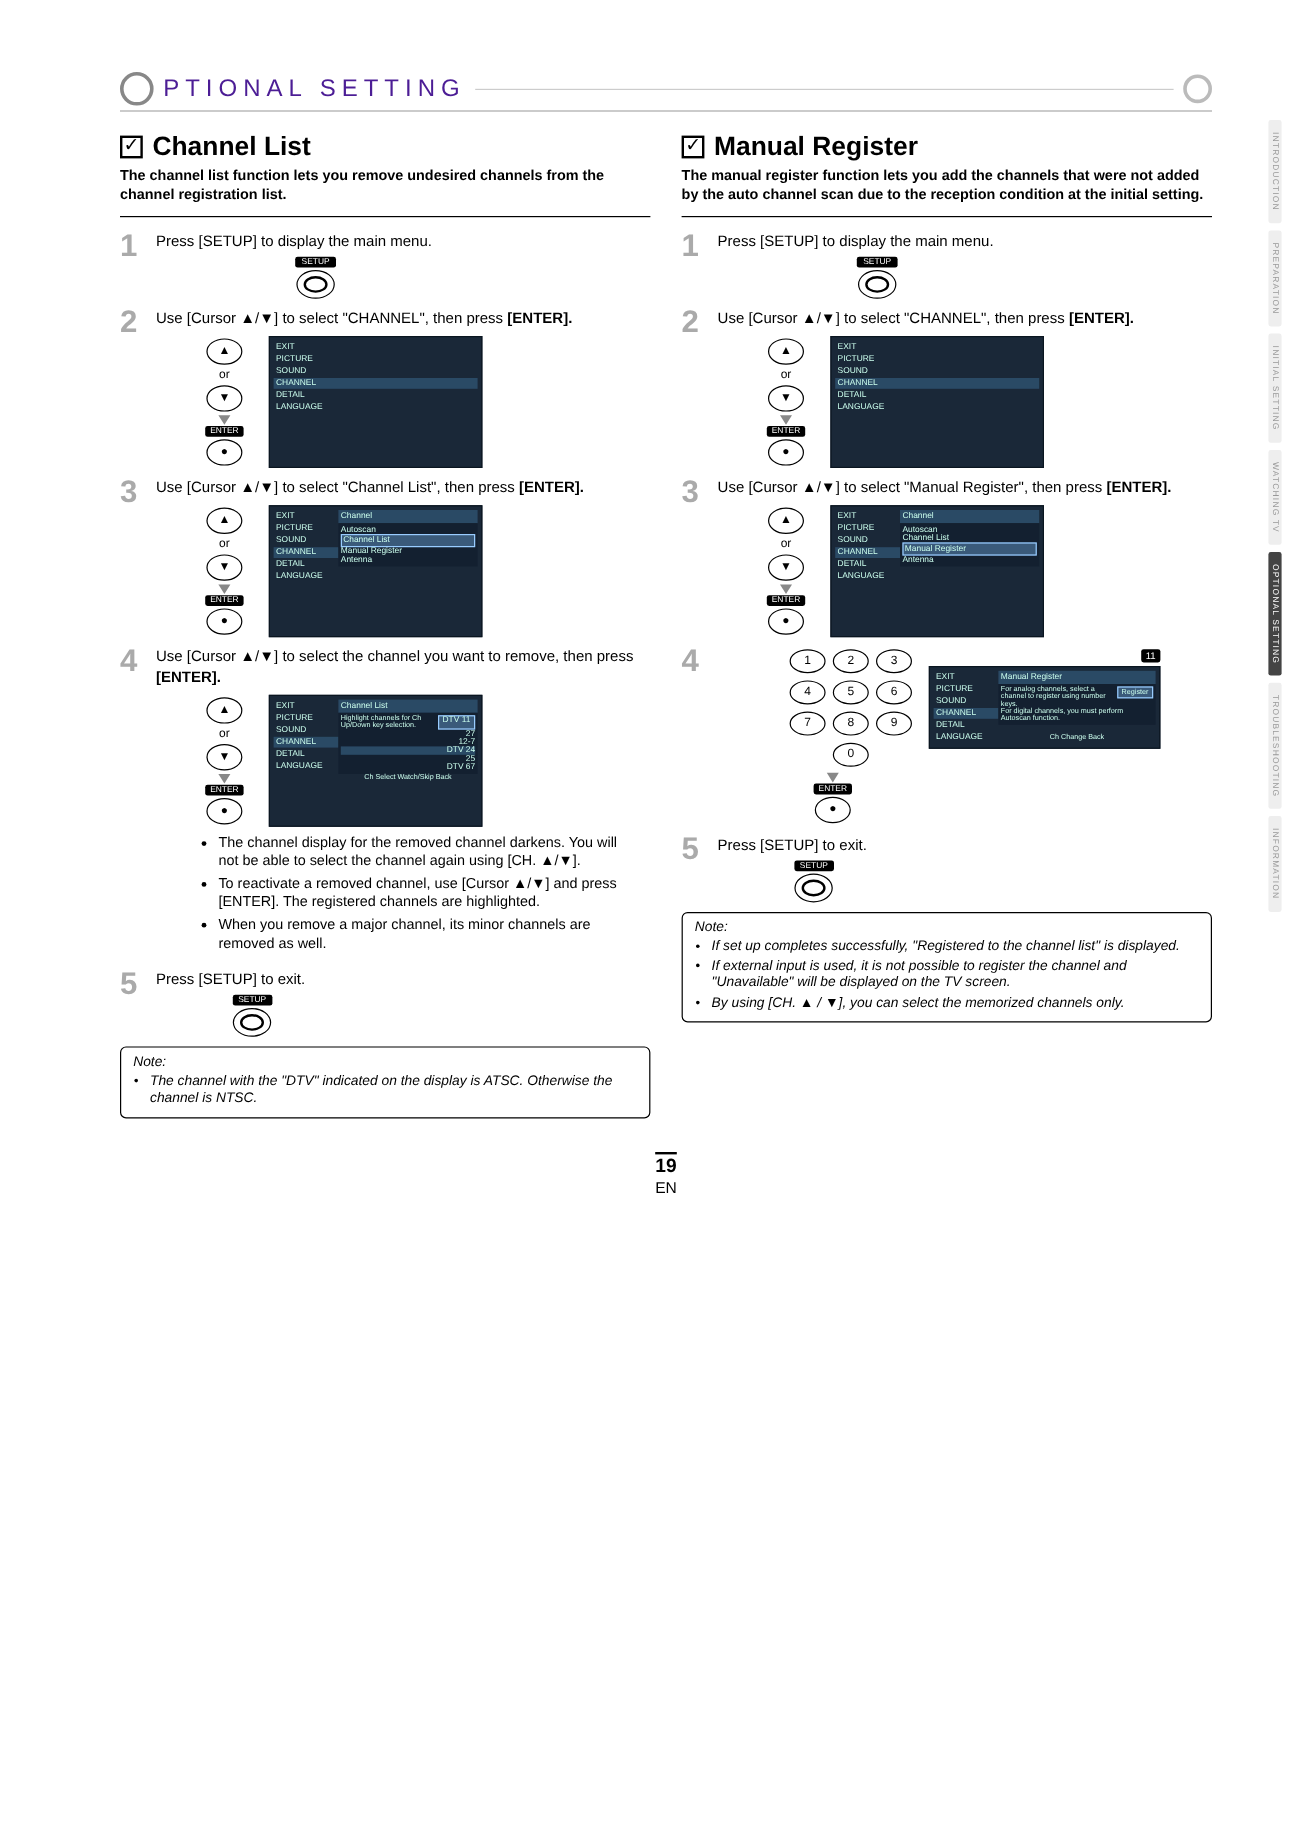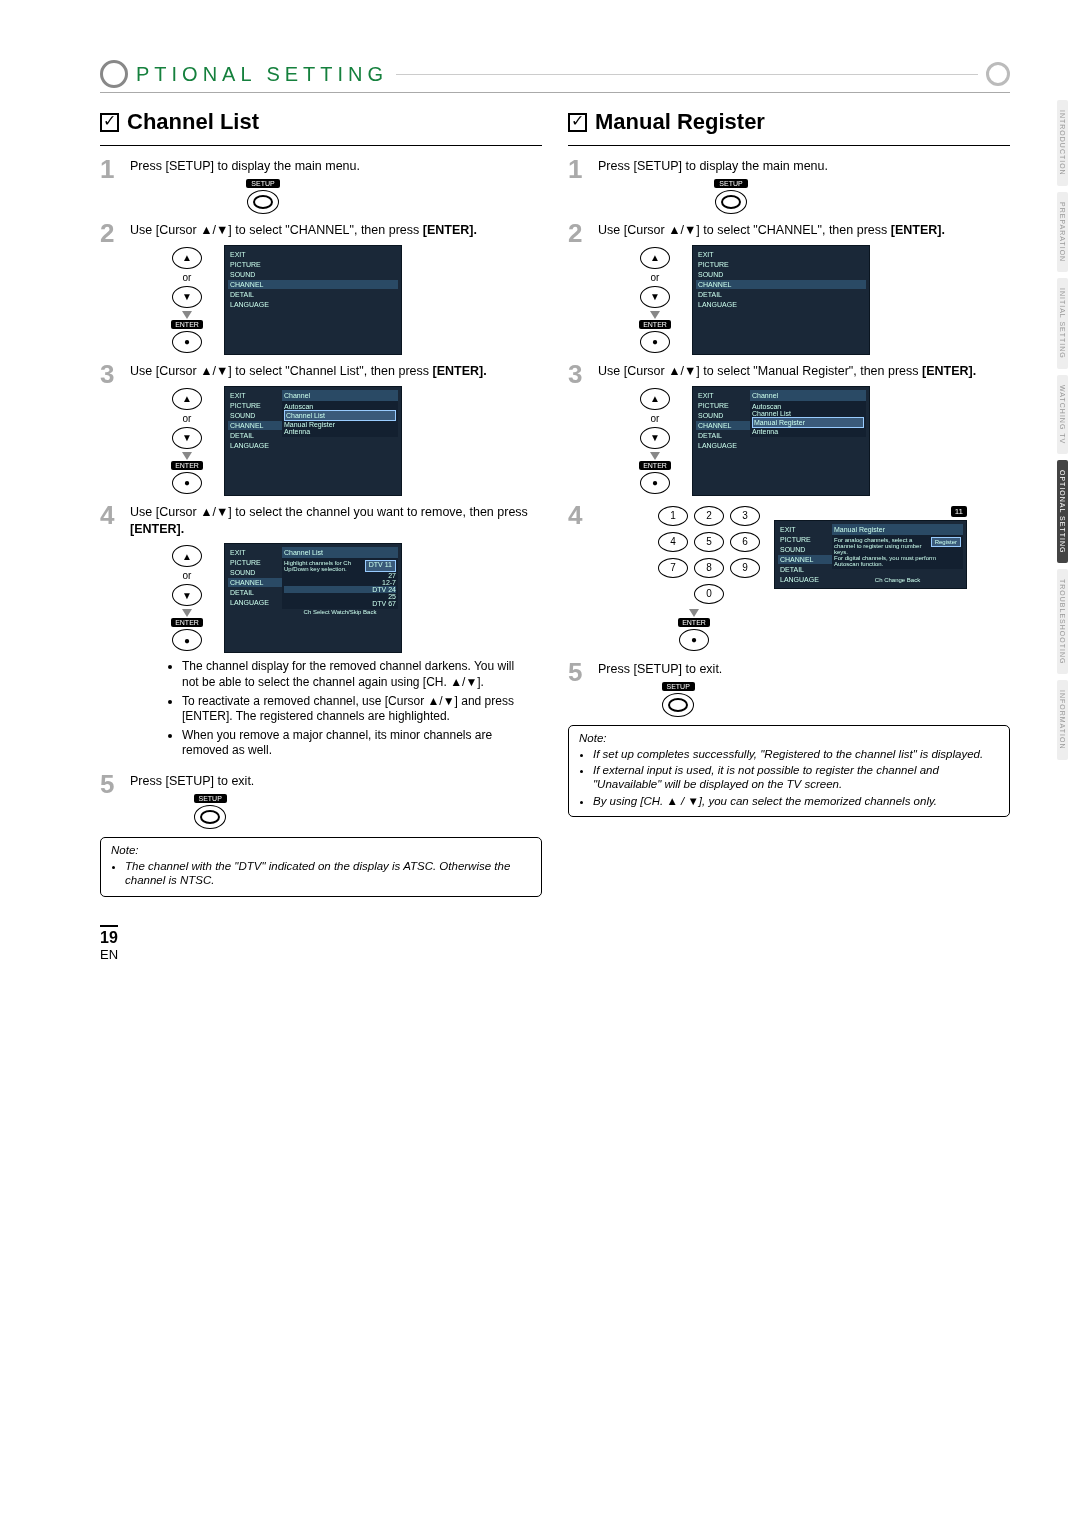--- a/index.html
+++ b/index.html
@@ -1,19 +1,19 @@
 <!DOCTYPE html>
 <html><head>
 <meta charset="utf-8">
 <style>
 body{margin:0;padding:0;font-family:Arial,Helvetica,sans-serif;background:#fff;color:#000;width:1080px}
 .page{padding:60px 70px 40px 100px;position:relative}
 .header{display:flex;align-items:center;gap:8px;border-bottom:1px solid #aaa;padding-bottom:4px;margin-bottom:14px}
 .header .o{width:22px;height:22px;border:3px solid #888;border-radius:50%}
-.header .u{font-size:20px;letter-spacing:5px;color:#15803d;font-weight:400}
+.header .u{font-size:20px;letter-spacing:5px;color:#4c1d95;font-weight:400}
 .header .line{flex:1;height:1px;background:#ccc}
 .header .dot{width:18px;height:18px;border:3px solid #bbb;border-radius:50%}
 .cols{display:flex;gap:26px}
 .col{flex:1;min-width:0}
 .sec-h{display:flex;align-items:center;gap:8px;margin:2px 0 4px}
 .check{width:15px;height:15px;border:2px solid #000;position:relative}
 .check:after{content:"✓";position:absolute;left:1px;top:-4px;font-size:16px}
 .sec-h h2{margin:0;font-size:22px;font-weight:700}
 .intro{font-size:12px;font-weight:700;line-height:1.3;margin:0 0 8px}
 .rule{border:0;border-top:1px solid #000;margin:10px 0}
@@ -42,21 +42,21 @@
 .keypad{display:grid;grid-template-columns:repeat(3,30px);gap:6px;margin-left:30px}
 .keypad div{width:28px;height:18px;border:1.5px solid #000;border-radius:50%;display:flex;align-items:center;justify-content:center;font-size:10px}
 .keypad .sp{border:none}
 .setup-btn{display:flex;flex-direction:column;align-items:center;margin-left:36px;margin-top:4px}
 .setup-btn .lbl{background:#000;color:#fff;padding:1px 5px;font-size:7px;border-radius:2px}
 .setup-btn .b2{width:30px;height:22px;border:1.5px solid #000;border-radius:50%;margin-top:2px;display:flex;align-items:center;justify-content:center}
 .setup-btn .b2:after{content:"";width:16px;height:10px;border:2px solid #000;border-radius:50%}
 .side-tabs{position:absolute;right:12px;top:100px;display:flex;flex-direction:column;gap:6px}
 .tab{writing-mode:vertical-rl;font-size:7px;color:#999;background:#eee;padding:10px 2px;letter-spacing:1px;border-radius:2px}
 .tab.active{background:#444;color:#fff}
-.footer{text-align:left;font-size:13px;margin-top:20px}
+.footer{text-align:center;font-size:13px;margin-top:20px}
 .footer .pg{font-weight:700;font-size:16px;border-top:2px solid #000;display:inline-block;padding-top:2px}
 .dualwrap{display:flex;gap:14px;margin-left:30px;margin-top:4px;align-items:flex-start}
 .badge{background:#000;color:#fff;font-size:8px;padding:1px 4px;border-radius:2px;margin-left:auto}
 </style>
 </head>
 <body>
 
 <div class="page">
 <div class="header">
  <span class="o"></span>
@@ -75,20 +75,21 @@
  <div class="tab">INFORMATION</div>
 </div>
 
 <div class="cols">
 
 <div class="col">
  <div class="sec-h">
           <span class="check"></span>
           <h2>Channel List</h2>
         </div>
+ <p class="intro">The channel list function lets you remove undesired channels from the channel registration list.</p>
  <hr class="rule">
 
  <div class="step">
           <div class="num">1</div>
           <div>
             <p><span>Press [SETUP] to display the main menu.</span></p>
   <div class="setup-btn">
               <span class="lbl">SETUP</span>
               <span class="b2"></span>
             </div>
@@ -224,20 +225,21 @@
             <li>The channel with the "DTV" indicated on the display is ATSC. Otherwise the channel is NTSC.</li>
           </ul>
  </div>
 </div>
 
 <div class="col">
  <div class="sec-h">
           <span class="check"></span>
           <h2>Manual Register</h2>
         </div>
+ <p class="intro">The manual register function lets you add the channels that were not added by the auto channel scan due to the reception condition at the initial setting.</p>
  <hr class="rule">
 
  <div class="step">
           <div class="num">1</div>
           <div>
             <p>Press [SETUP] to display the main menu.</p>
   <div class="setup-btn">
               <span class="lbl">SETUP</span>
               <span class="b2"></span>
             </div>

